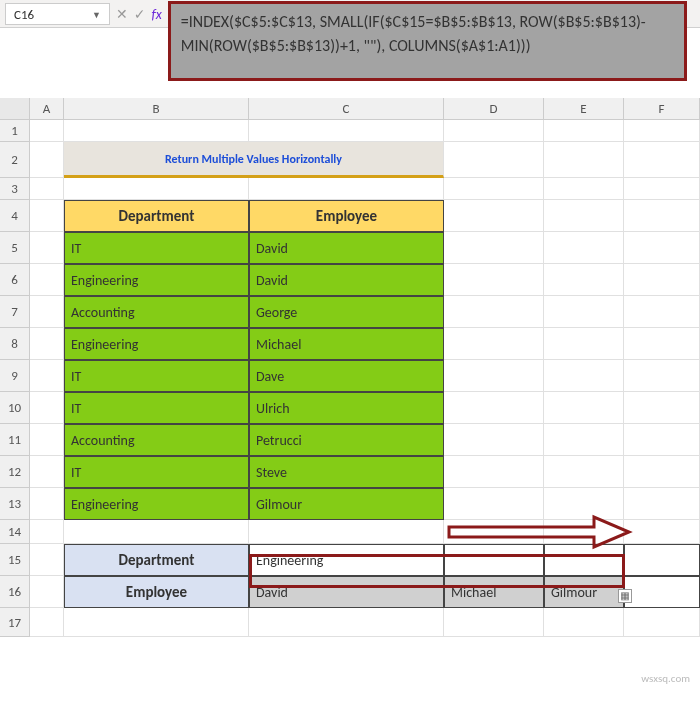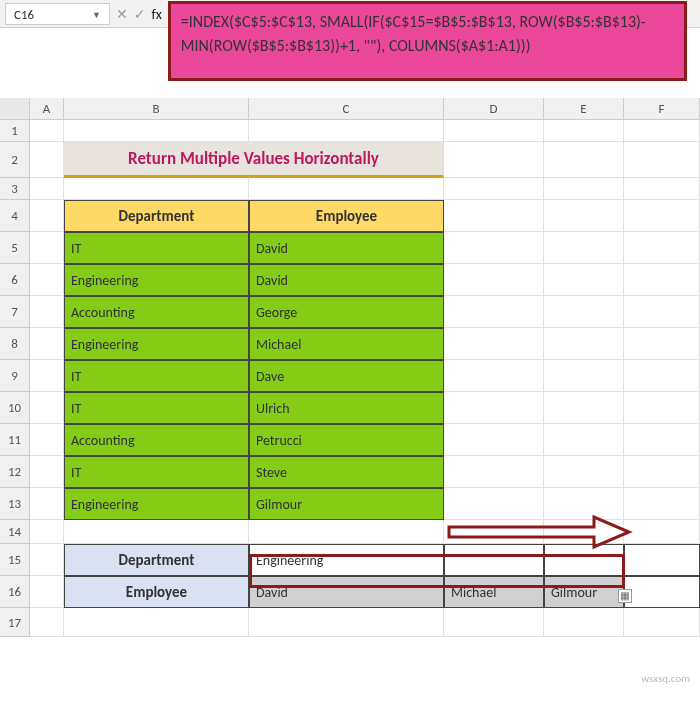--- a/index.html
+++ b/index.html
@@ -35,24 +35,24 @@
     .name-box .chev { font-size: 9px; color: #666; }
     .fx-icons {
       display: flex;
       align-items: center;
       padding: 0 6px;
       gap: 6px;
       color: #999;
       font-size: 14px;
       height: 22px;
     }
-    .fx-label { color: #0f172a; font-size: 14px; }
+    .fx-label { font-style: italic; color: #6d28d9; font-size: 14px; }
     .formula-box {
       flex: 1;
-      background: #ec4899;
+      background: #a3a3a3;
       border: 3px solid #8b1a1a;
       padding: 6px 10px;
       font-size: 16px;
       line-height: 1.5;
       margin-top: -2px;
       margin-right: 8px;
       min-height: 80px;
       color: #333;
     }
     .sheet-area {
@@ -97,22 +97,22 @@
     }
     .cA { width: 34px; }
     .cB { width: 185px; }
     .cC { width: 195px; }
     .cD { width: 100px; }
     .cE { width: 80px; }
     .cF { width: 76px; }
     .title-cell {
       background: #e8e4dd;
       font-weight: bold;
-      font-size: 17px;
-      color: #be185d;
+      font-size: 12px;
+      color: #1d4ed8;
       justify-content: center;
     }
     .title-under { border-bottom: 3px solid #d4a017; }
     .th-cell {
       background: #ffd966;
       font-weight: bold;
       justify-content: center;
       border: 1px solid #444;
       font-size: 15px;
     }

